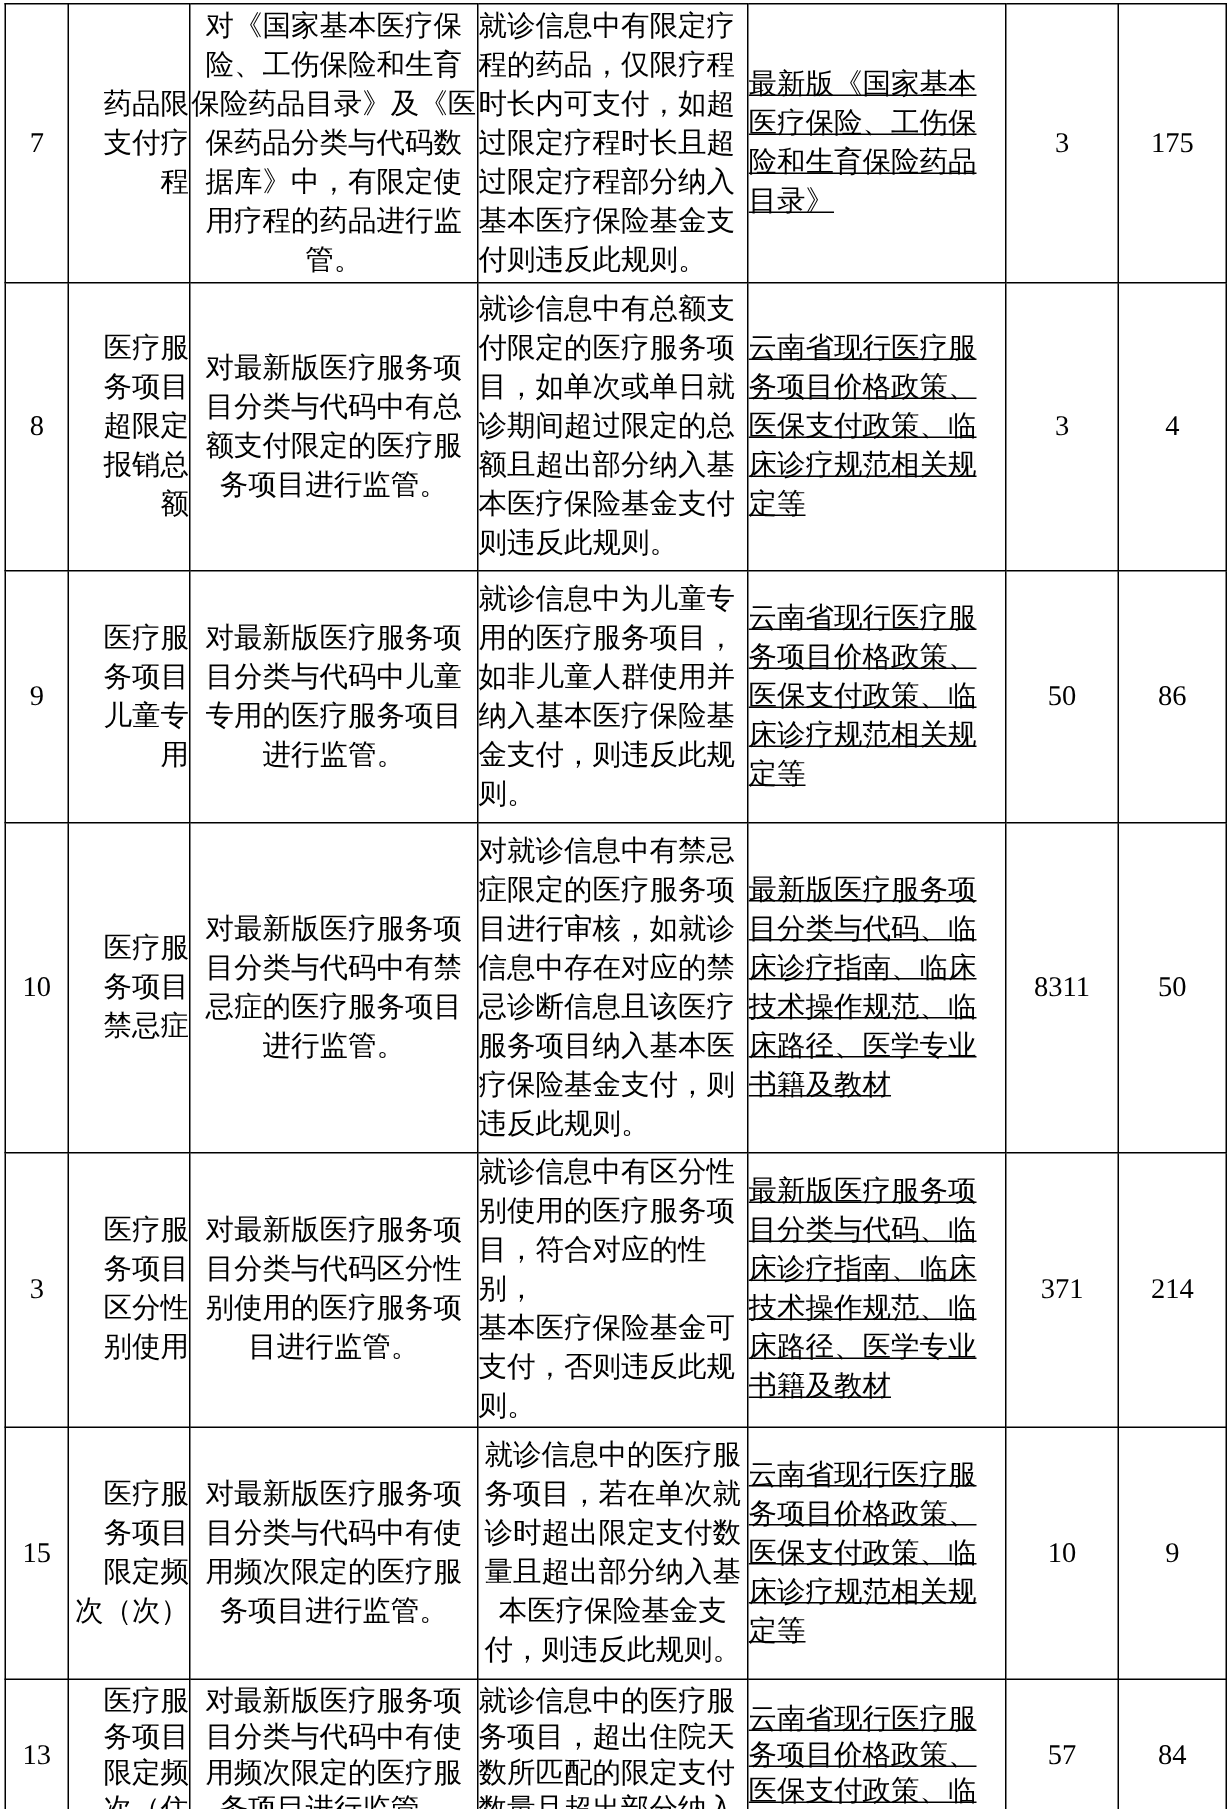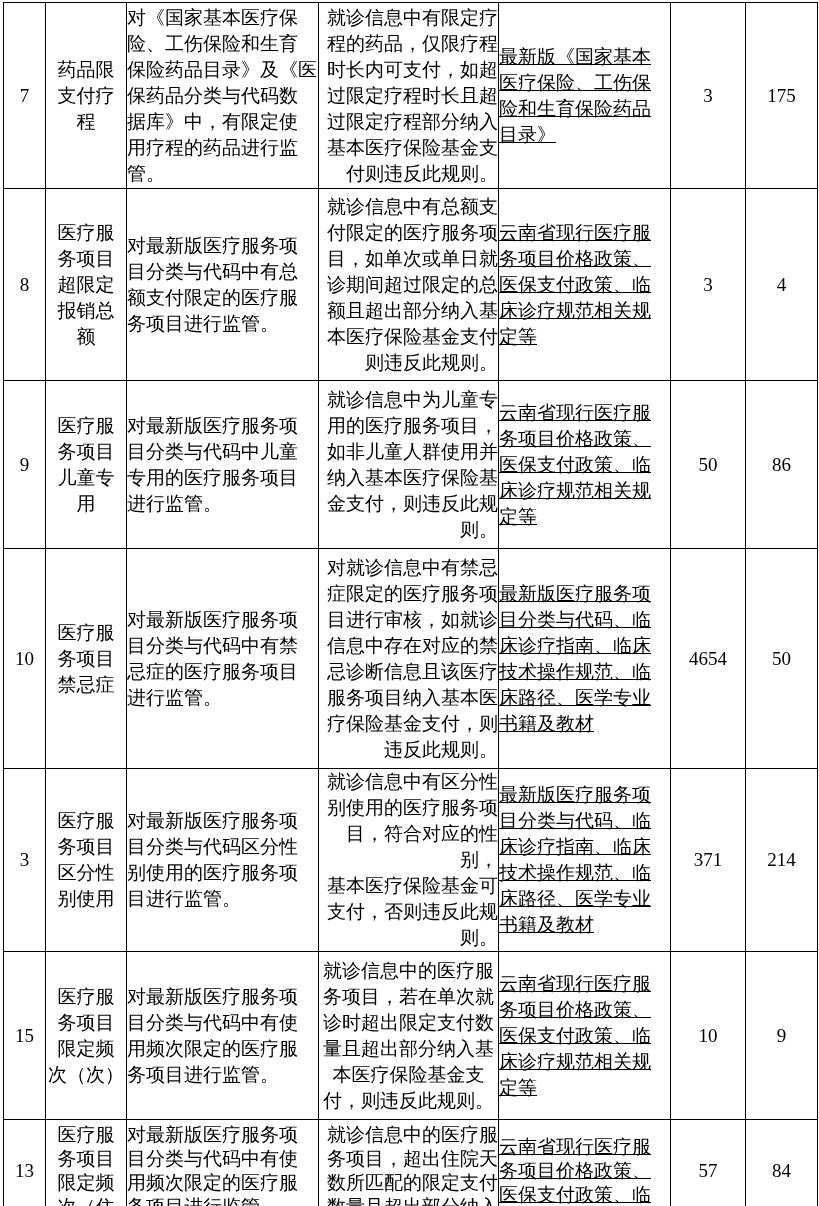--- a/index.html
+++ b/index.html
@@ -28,30 +28,30 @@
     line-height: 26px;
     white-space: pre-line;
     overflow: hidden;
     padding: 0;
   }
   td.c-no {
     text-align: center;
     font-size: 19px;
   }
   td.c-name {
-    text-align: center;
+    text-align: right;
     padding: 0 1px;
     margin-left: 16px;
   }
   td.c-scope {
+    text-align: center;
+    padding: 0 8px 0 6px;
+  }
+  td.c-rule {
     text-align: left;
-    padding: 0 8px 0 6px;
-  }
-  td.c-rule {
-    text-align: right;
     padding: 0 3px 0 5px;
   }
   td.c-rule.center {
     text-align: center;
   }
   td.c-basis {
     text-align: left;
     padding: 0 4px 0 9px;
     text-decoration: underline;
   }
@@ -173,21 +173,21 @@
 忌诊断信息且该医疗
 服务项目纳入基本医
 疗保险基金支付，则
 违反此规则。</td>
       <td class="c-basis">最新版医疗服务项
 目分类与代码、临
 床诊疗指南、临床
 技术操作规范、临
 床路径、医学专业
 书籍及教材</td>
-      <td class="c-num">4654</td>
+      <td class="c-num">8311</td>
       <td class="c-num">50</td>
     </tr>
     <tr class="r11">
       <td class="c-no">3</td>
       <td class="c-name">医疗服
 务项目
 区分性
 别使用</td>
       <td class="c-scope">对最新版医疗服务项
 目分类与代码区分性

